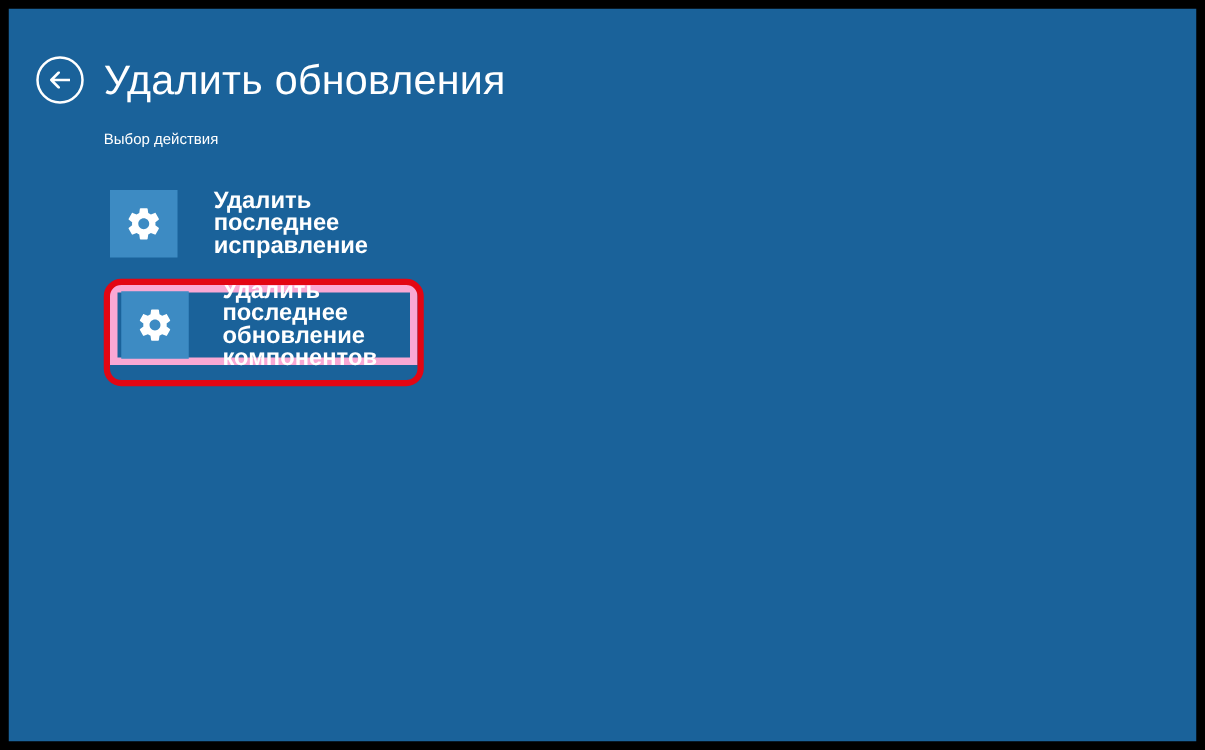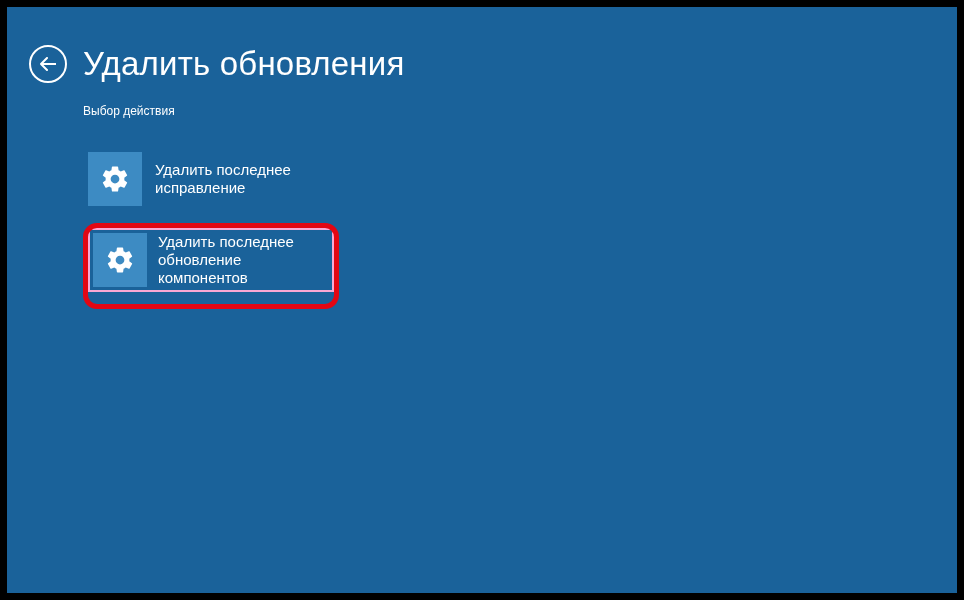--- a/index.html
+++ b/index.html
@@ -69,28 +69,29 @@
   width: 54px;
   height: 54px;
   background: #3d8bc3;
   display: flex;
   align-items: center;
   justify-content: center;
   flex-shrink: 0;
   margin: 5px;
 }
 .option .label {
-  font-size: 15px;
+  font-size: 19px;
   line-height: 18px;
   padding-left: 8px;
   padding-right: 6px;
-  font-weight: 400;
+  font-weight: 700;
+  margin-left: 16px;
 }
 .option.selected {
-  border: 2px solid #f9a8d4;
+  border: 6px solid #f9a8d4;
   width: 246px;
 }
 .option.selected .icon {
   margin: 3px 3px 3px 3px;
 }
 .highlight-wrap {
   position: relative;
   display: inline-block;
   padding: 5px;
 }

